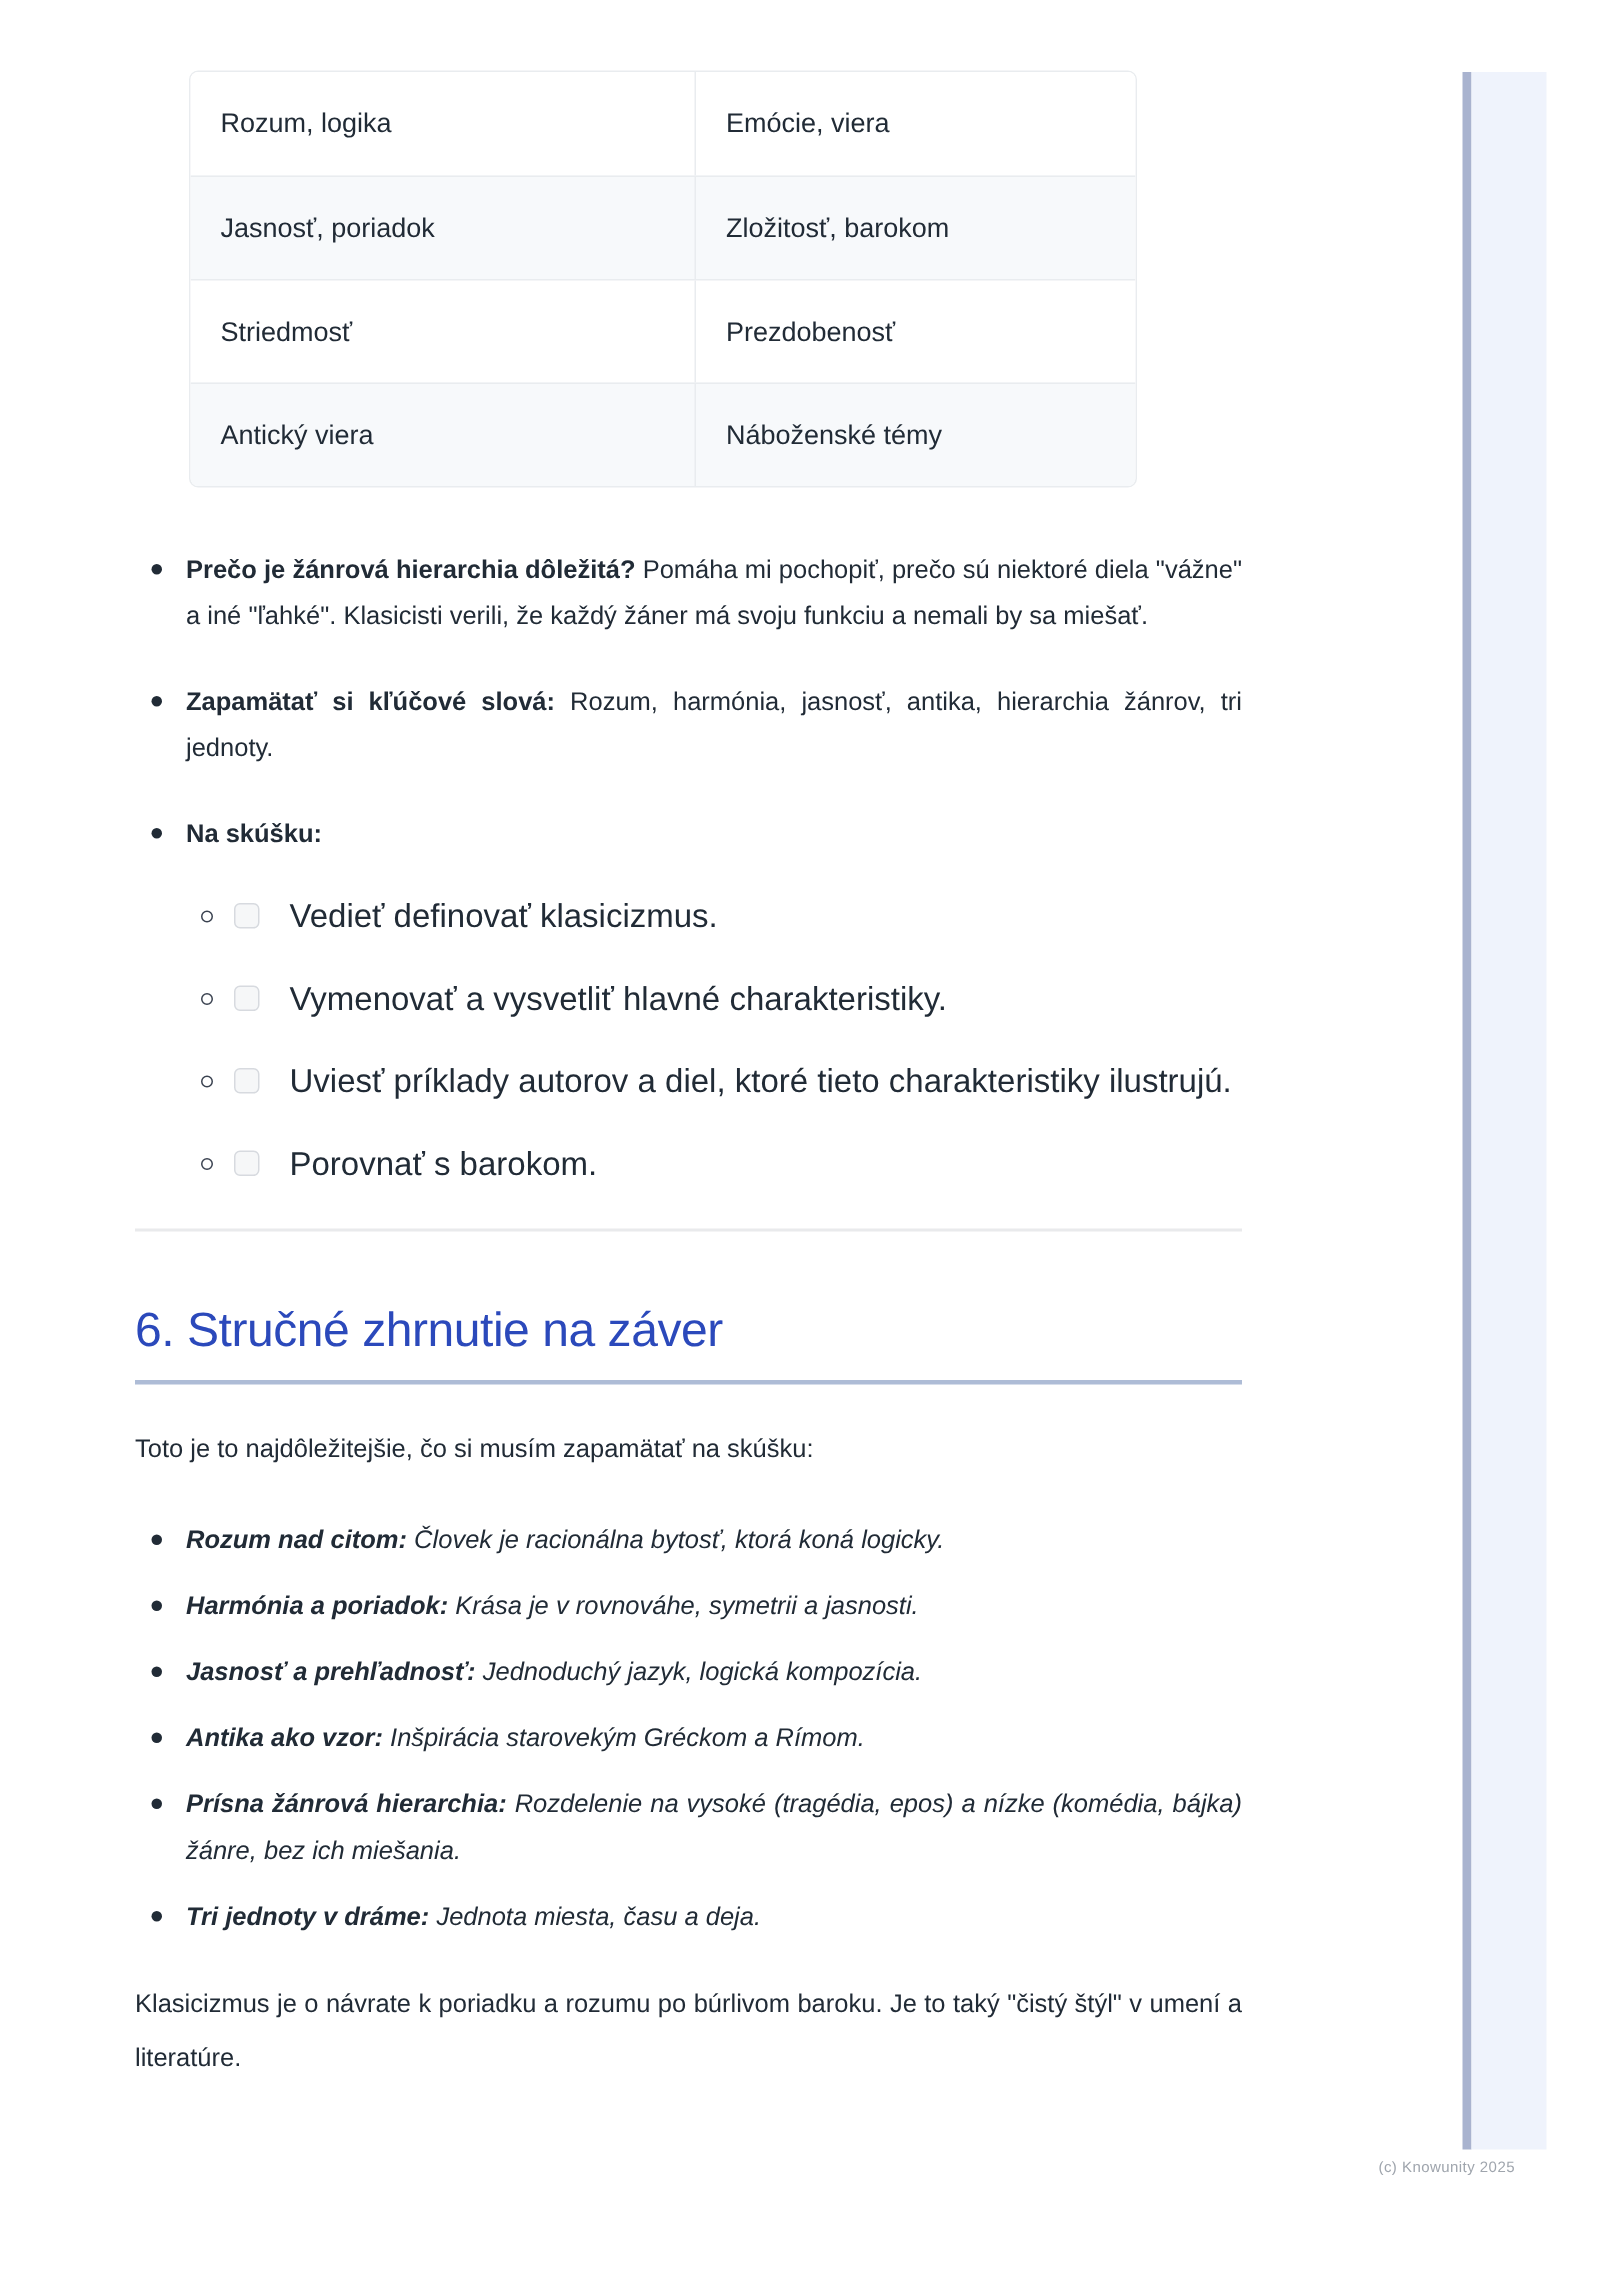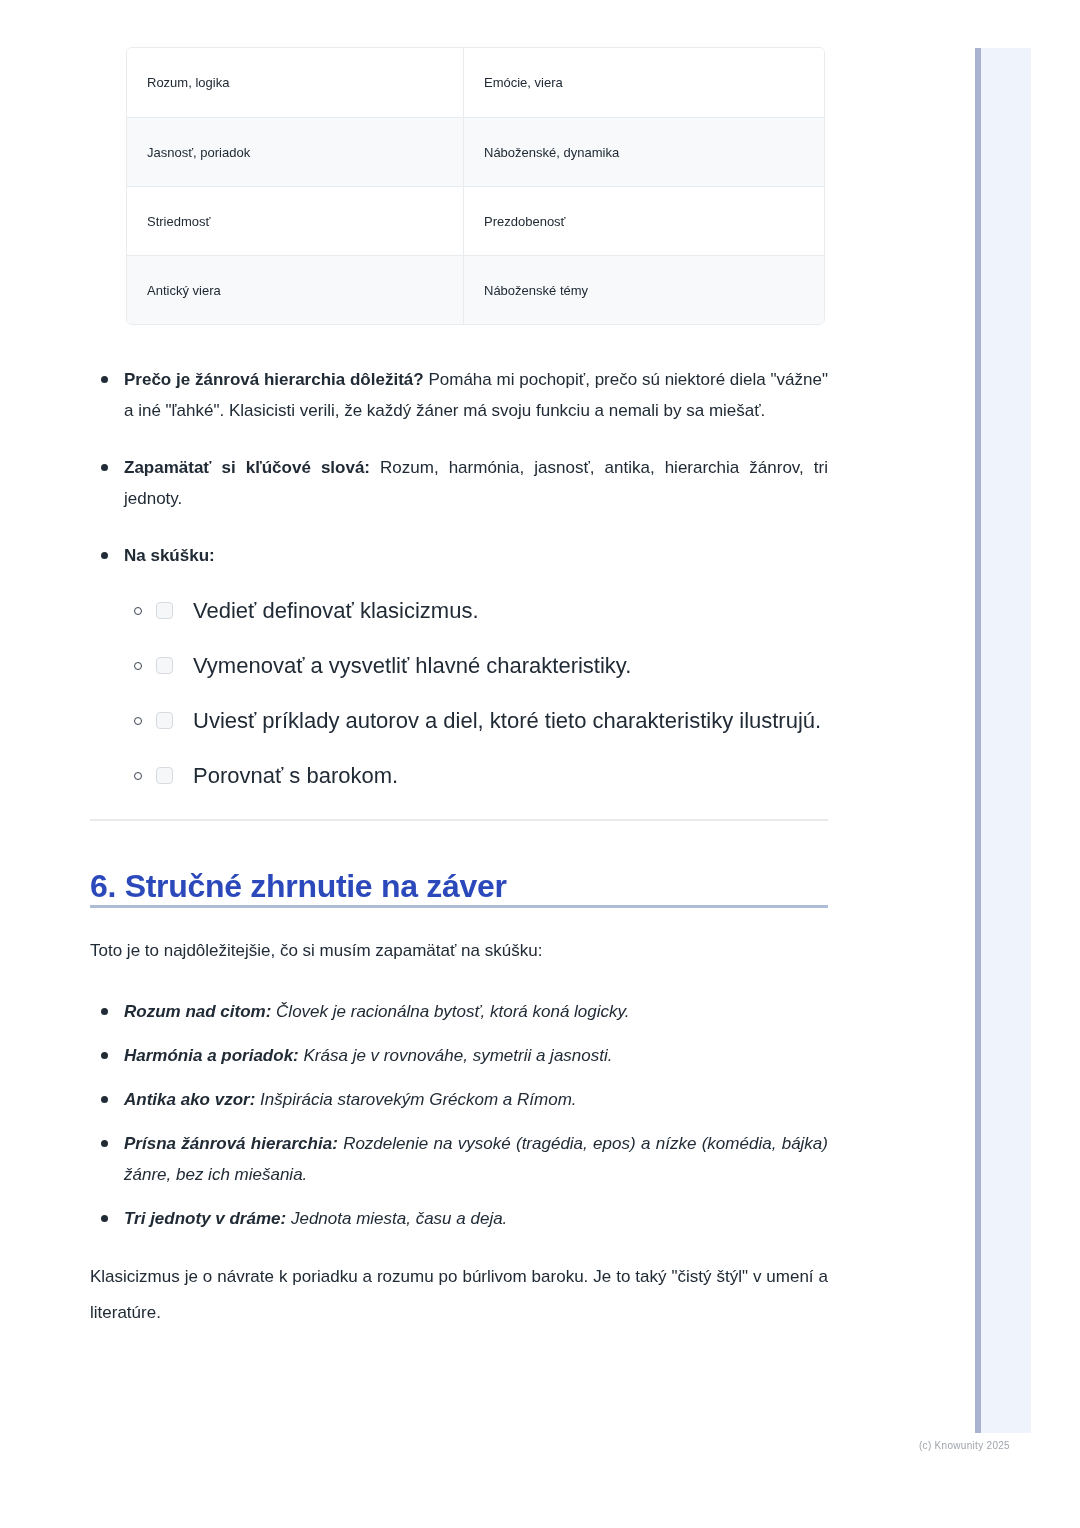--- a/index.html
+++ b/index.html
@@ -13,23 +13,23 @@
   }
 
   
   .side-line  { position:absolute; left:975px; top:48px; width:6px;  height:1385px; background:#a9b3cf; }
   .side-panel { position:absolute; left:981px; top:48px; width:50px; height:1385px; background:#eff3fc; }
 
   .page-content { position:absolute; left:90px; top:47px; width:738px; }
 
   
   .summary-table {
-    margin-left:36px; width:699px;
+    margin-left:36px; width:632px;
     border:1px solid #e9ecef; border-radius:6px; overflow:hidden;
-    font-size:13px;
+    font-size:18px;
   }
   .t-row { display:flex; height:69px; border-top:1px solid #e9ecef; background:#ffffff; }
   .t-row:first-child { border-top:none; }
   .t-row.alt { background:#f7f9fb; }
   .t-cell { display:flex; align-items:center; padding:0 20px; }
   .t-cell.left  { width:337px; border-right:1px solid #e9ecef; }
   .t-cell.right { flex:1; }
 
   
   .notes-list { margin-top:39px; }
@@ -52,23 +52,23 @@
     margin-right:14px; flex:none;
   }
   .checkbox {
     width:17px; height:17px; border:1.5px solid #d7dadf; border-radius:4px;
     background:#f6f7f8; margin-right:20px; flex:none;
   }
 
   .divider { margin-top:28px; border-top:2px solid #e9eaec; }
 
   .section-heading {
-    margin-top:46px; font-size:32px; line-height:38px; font-weight:bold;
+    margin-top:46px; font-size:32px; line-height:38px; font-weight:normal;
     color:#2b49bb; letter-spacing:-0.3px;
-    border-bottom:3px solid #aebcd6;
+    padding-bottom:15px; border-bottom:3px solid #aebcd6;
   }
 
   .intro { margin-top:27px; font-size:17px; line-height:31px; }
 
   .summary-list { margin-top:30px;font-style:italic; }
   .summary-list .note-item { margin-top:13px; }
   .summary-list .note-item:first-child { margin-top:0; }
 
   .outro { margin-top:25px; font-size:17px; line-height:36px; text-align:justify; }
 
@@ -92,21 +92,21 @@
         </div>
       <div class="t-cell right">
           <span>Emócie, viera</span>
         </div>
     </div>
     <div class="t-row alt">
       <div class="t-cell left">
           <span>Jasnosť, poriadok</span>
         </div>
       <div class="t-cell right">
-          <span>Náboženské, dynamika</span>
+          <span>Zložitosť, barokom</span>
         </div>
     </div>
     <div class="t-row">
       <div class="t-cell left">
           <span>Striedmosť</span>
         </div>
       <div class="t-cell right">
           <span>Prezdobenosť</span>
         </div>
     </div>
@@ -172,20 +172,25 @@
       <b>Rozum nad citom:</b>
       <span>Človek je racionálna bytosť, ktorá koná logicky.</span>
     </div>
     <div class="note-item">
       <span class="dot"></span>
       <b>Harmónia a poriadok:</b>
       <span>Krása je v rovnováhe, symetrii a jasnosti.</span>
     </div>
     <div class="note-item">
       <span class="dot"></span>
+      <b>Jasnosť a prehľadnosť:</b>
+      <span>Jednoduchý jazyk, logická kompozícia.</span>
+    </div>
+    <div class="note-item">
+      <span class="dot"></span>
       <b>Antika ako vzor:</b>
       <span>Inšpirácia starovekým Gréckom a Rímom.</span>
     </div>
     <div class="note-item">
       <span class="dot"></span>
       <b>Prísna žánrová hierarchia:</b>
       <span>Rozdelenie na vysoké (tragédia, epos) a nízke (komédia, bájka) žánre, bez ich miešania.</span>
     </div>
     <div class="note-item">
       <span class="dot"></span>

